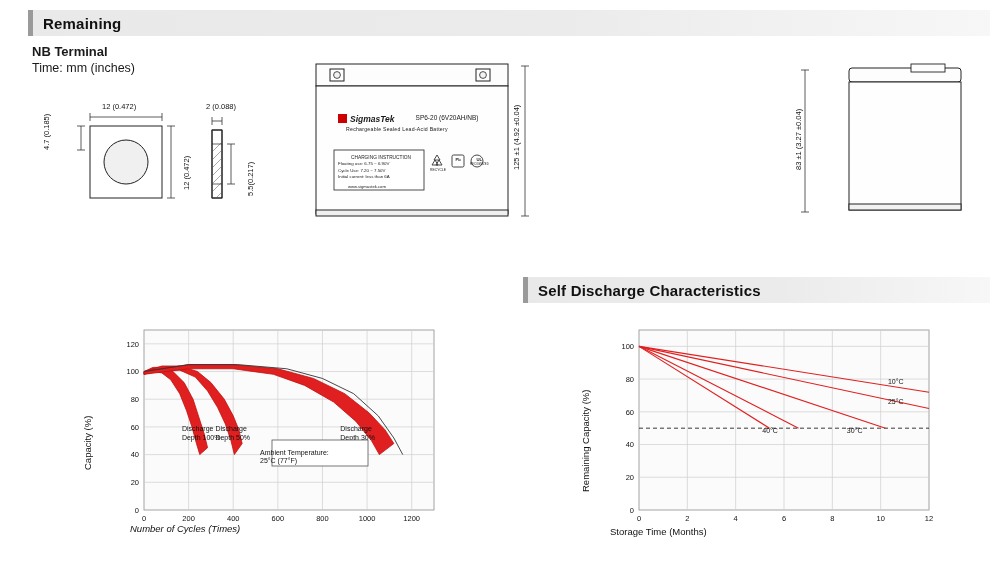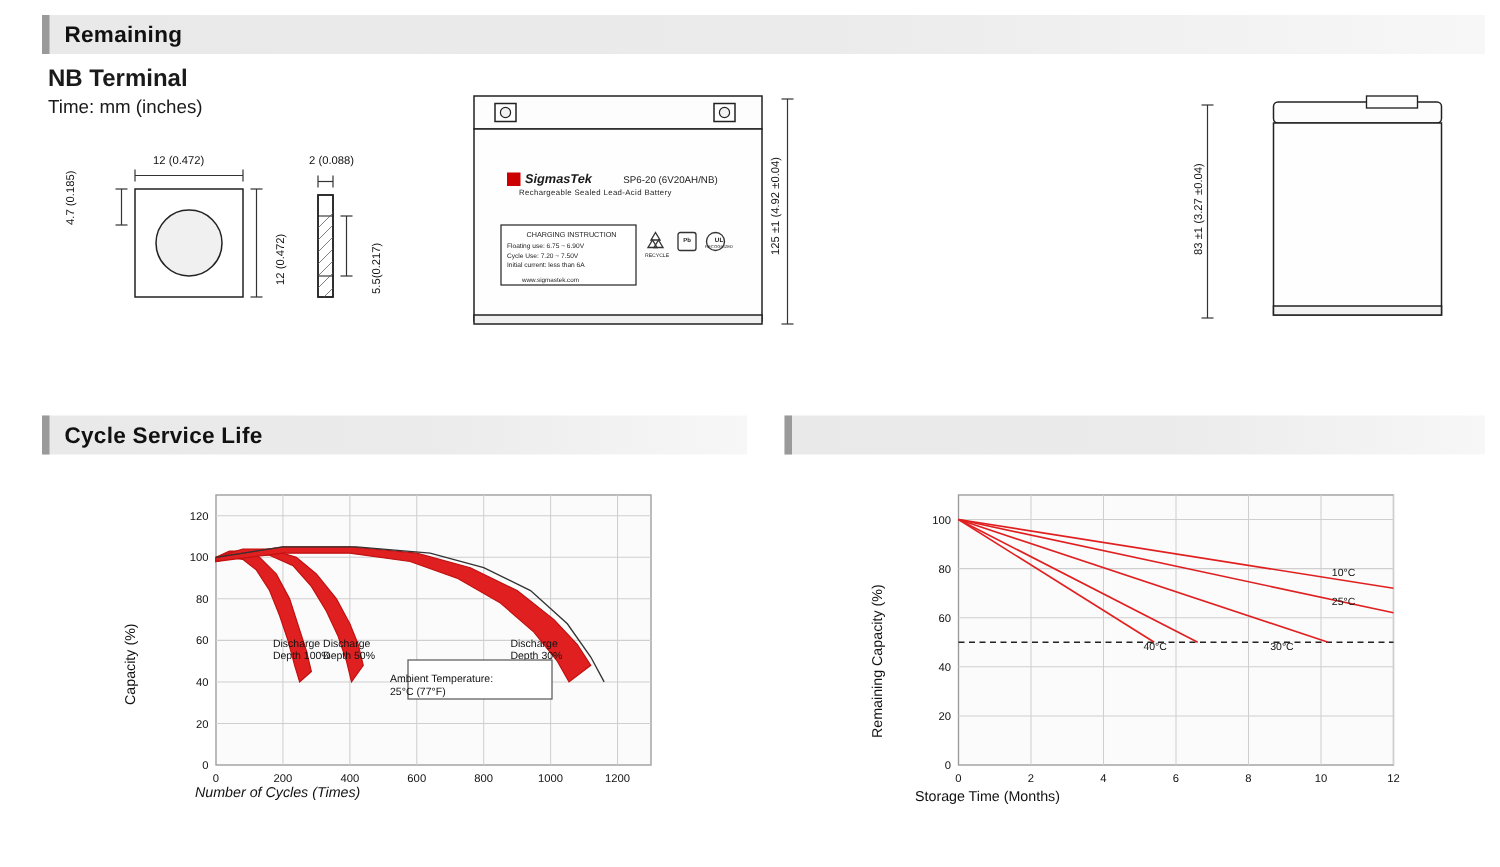--- a/index.html
+++ b/index.html
@@ -24,21 +24,21 @@
   .sec-header .bar {
     width: 5px; height: 26px; background: #9a9a9a; margin-right: 10px;
   }
   .sec-header .title {
     font-size: 15px; font-weight: bold; color: #111; letter-spacing: .2px;
   }
 
   
   #dims-header { left: 28px; top: 10px; width: 962px; }
   #nb-terminal { position: absolute; left: 32px; top: 44px; }
-  #nb-terminal .t1 { font-size: 16px; font-weight: bold; }
+  #nb-terminal .t1 { font-size: 13px; font-weight: bold; }
   #nb-terminal .t2 { font-size: 12.5px; margin-top: 2px; }
 
   .lbl { position: absolute; font-size: 7.5px; color: #111; white-space: nowrap; }
   .lbl-v { transform-origin: 0 0; }
 
   
   #cycle-header { left: 28px; top: 277px; width: 470px; }
   #self-header  { left: 523px; top: 277px; width: 467px; }
 
   .chart-wrap { position: absolute; }
@@ -118,21 +118,21 @@
       <circle cx="25" cy="13" r="3.4" fill="#f2f2f2" stroke="#222" stroke-width="0.8"></circle>
       <rect x="164" y="7" width="14" height="12" fill="#fff" stroke="#222" stroke-width="1"></rect>
       <circle cx="171" cy="13" r="3.4" fill="#f2f2f2" stroke="#222" stroke-width="0.8"></circle>
 
       <rect x="4" y="24" width="192" height="128" fill="#fefefe" stroke="#222" stroke-width="1"></rect>
       <rect x="4" y="148" width="192" height="6" fill="#f0f0f0" stroke="#222" stroke-width="1"></rect>
 
       <rect x="22" y="88" width="90" height="40" fill="#ffffff" stroke="#222" stroke-width="0.8"></rect>
     </svg>
 
-    <div style="position:absolute; left:26px; top:52px; display:flex; align-items:flex-end; gap:3px;">
+    <div style="position:absolute; left:26px; top:52px; display:flex; align-items:flex-start; gap:3px;">
       <div style="width:9px;height:9px;background:#c00; "></div>
       <div style="font-size:8.5px; font-weight:bold; font-style:italic;">SigmasTek</div>
       <div style="font-size:6.5px; margin-left:18px;">SP6-20 (6V20AH/NB)</div>
     </div>
     <div style="position:absolute; left:34px; top:64px; font-size:5.2px; letter-spacing:.25px;">Rechargeable Sealed Lead-Acid Battery</div>
 
     <div style="position:absolute; left:26px; top:92px; width:86px; font-size:4.4px; line-height:1.5;">
       <div style="text-align:center; font-size:4.8px;">CHARGING INSTRUCTION</div>
       <div>Floating use: 6.75 ~ 6.90V</div>
       <div>Cycle Use: 7.20 ~ 7.50V</div>
@@ -186,27 +186,24 @@
 
   <div style="position:absolute; left:845px; top:62px;">
     <svg width="120" height="160" viewBox="0 0 120 160">
       <rect x="4" y="6" width="112" height="14" rx="3" fill="#fdfdfd" stroke="#222" stroke-width="1"></rect>
       <rect x="66" y="2" width="34" height="8" fill="#fdfdfd" stroke="#222" stroke-width="0.9"></rect>
       <rect x="4" y="20" width="112" height="128" fill="#fefefe" stroke="#222" stroke-width="1"></rect>
       <rect x="4" y="142" width="112" height="6" fill="#f2f2f2" stroke="#222" stroke-width="1"></rect>
     </svg>
   </div>
 
-  <div class="sec-header" id="cycle-header">
-    <div class="bar"></div>
-    <div class="title">Cycle Service Life</div>
-  </div>
 
   <div class="sec-header" id="self-header">
     <div class="bar"></div>
+    <div class="title">Self Discharge Characteristics</div>
   </div>
 
   <div class="chart-wrap" id="cycle-chart" style="left:110px; top:322px; width:340px; height:215px;">
     <svg id="cycle-svg" width="340" height="215" viewBox="0 0 340 215">
         <rect x="34" y="8" width="290" height="180" fill="#fbfbfb" stroke="#9a9a9a" stroke-width="0.9"></rect>
         <text x="34" y="199" font-size="7.5" text-anchor="middle" fill="#111" font-family="Liberation Sans, sans-serif">0</text>
         <line x1="78.61538461538461" y1="8" x2="78.61538461538461" y2="188" stroke="#cfcfcf" stroke-width="0.7"></line>
         <text x="78.61538461538461" y="199" font-size="7.5" text-anchor="middle" fill="#111" font-family="Liberation Sans, sans-serif">200</text>
         <line x1="123.23076923076924" y1="8" x2="123.23076923076924" y2="188" stroke="#cfcfcf" stroke-width="0.7"></line>
         <text x="123.23076923076924" y="199" font-size="7.5" text-anchor="middle" fill="#111" font-family="Liberation Sans, sans-serif">400</text>

